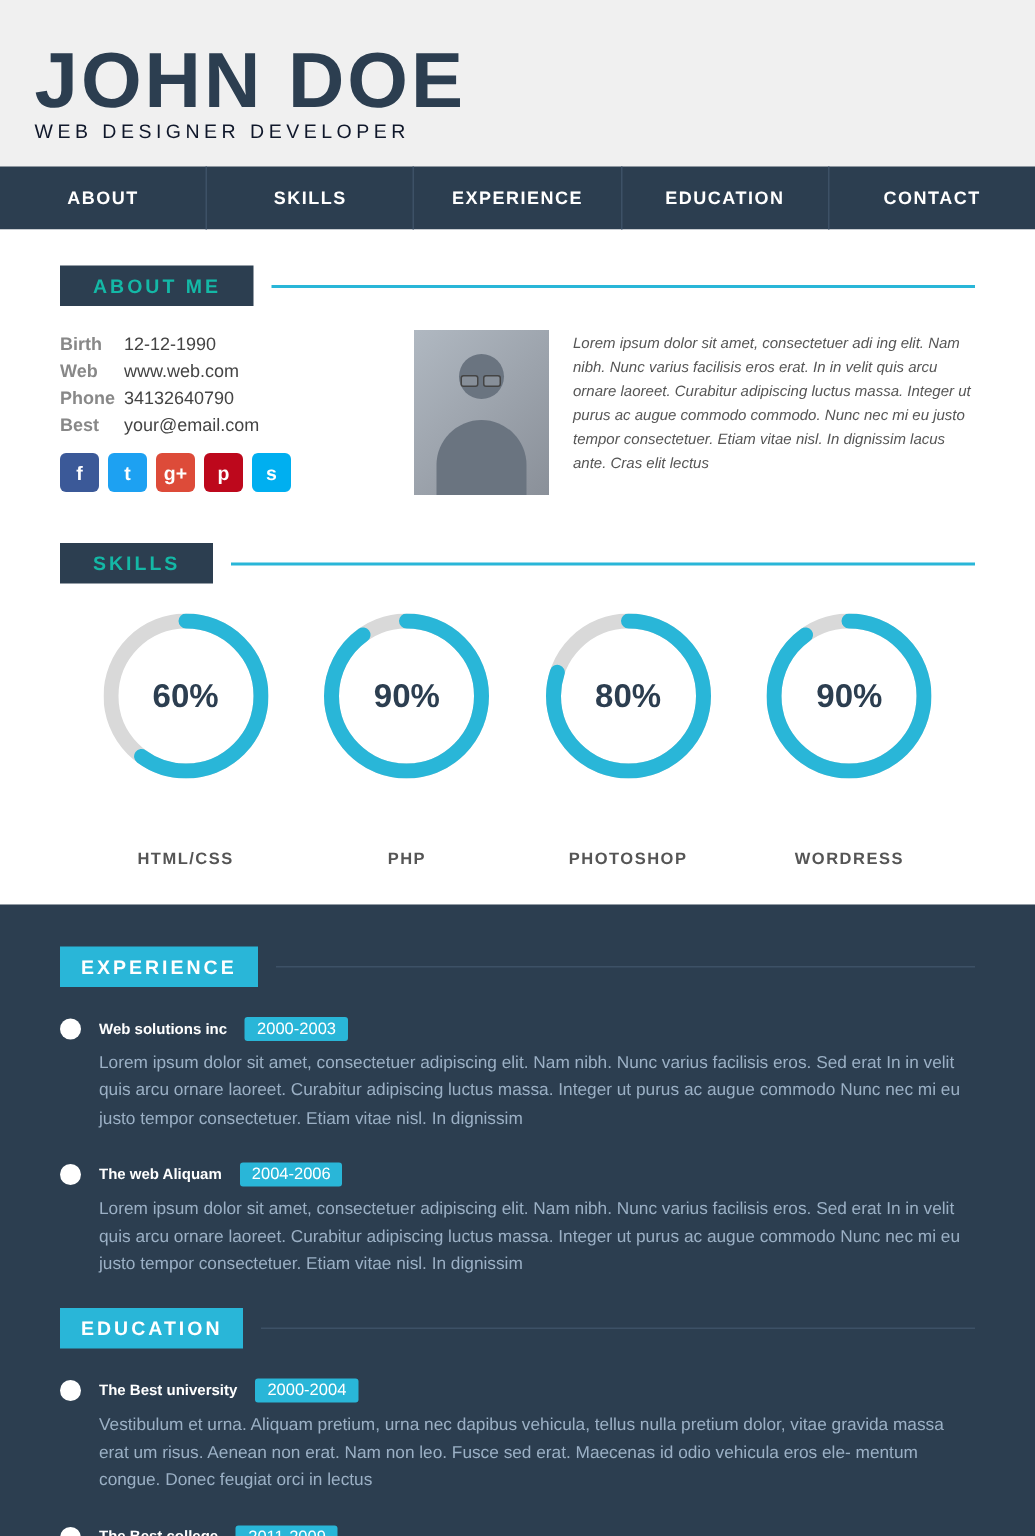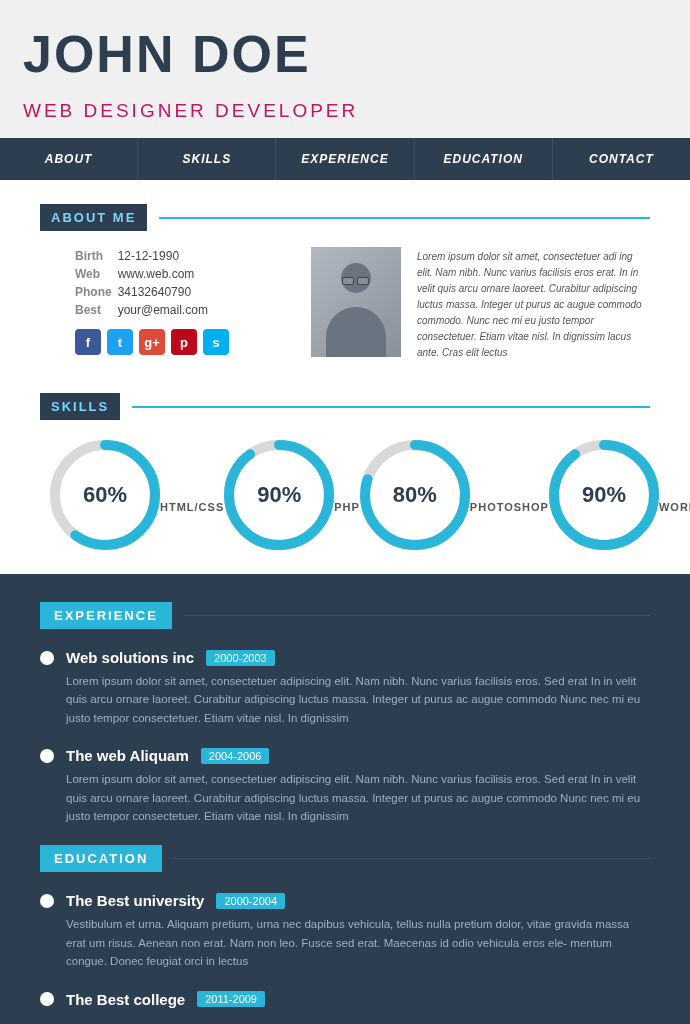--- a/index.html
+++ b/index.html
@@ -16,44 +16,43 @@
       padding: 28px 40px 0 23px;
     }
     .name {
       font-size: 52px;
       font-weight: 900;
       color: #2c3e50;
       letter-spacing: 2px;
       line-height: 1;
     }
     .title {
-      font-size: 19px;
-      color: #be185d;
+      font-size: 13px;
+      color: #0f172a;
       letter-spacing: 3px;
-      margin-top: 20px;
+      margin-top: 0;
       margin-bottom: 16px;
     }
 
     
     .nav {
       background: #2c3e50;
       display: flex;
       width: 100%;
     }
     .nav-item {
       flex: 1;
       text-align: center;
       padding: 14px 0;
       color: #fff;
       font-size: 12px;
       font-weight: bold;
       letter-spacing: 1px;
       cursor: pointer;
       border-right: 1px solid #3d5166;
-      font-style: italic;
     }
     .nav-item:last-child { border-right: none; }
 
     
     .main {
       background: #fff;
       padding: 0;
     }
 
     
@@ -61,37 +60,36 @@
       background: #fff;
       padding: 24px 40px 16px 40px;
     }
     .about-header-row {
       display: flex;
       align-items: center;
       margin-bottom: 16px;
     }
     .about-title-bar {
       background: #2c3e50;
-      color: #7dd3fc;
+      color: #14b8a6;
       font-size: 13px;
       font-weight: bold;
       letter-spacing: 2px;
-      padding: 6px 11px;
+      padding: 6px 22px;
     }
     .blue-line {
       flex: 1;
       height: 2px;
       background: #29b6d8;
       margin-left: 12px;
     }
 
     .about-content {
       display: flex;
       gap: 16px;
-      margin-left: 35px;
     }
     .about-left {
       width: 220px;
       flex-shrink: 0;
     }
     .about-info table {
       border-collapse: collapse;
       font-size: 12px;
       color: #444;
     }
@@ -204,22 +202,23 @@
     }
     .skills-charts {
       display: flex;
       justify-content: space-around;
       align-items: flex-start;
       padding: 0 10px;
     }
     .skill-chart {
       text-align: left;
       display: flex;
-      flex-direction: row;
-      align-items: center;
+      flex-direction: column;
+      align-items: center;
+      gap: 24px;
     }
     .donut-container {
       position: relative;
       width: 110px;
       height: 110px;
     }
     .donut-container svg {
       transform: rotate(-90deg);
     }
     .donut-label {
@@ -276,21 +275,21 @@
       margin-bottom: 6px;
     }
     .exp-dot {
       width: 14px;
       height: 14px;
       border-radius: 50%;
       background: #fff;
       flex-shrink: 0;
     }
     .exp-company {
-      font-size: 15px;
+      font-size: 10px;
       font-weight: bold;
       color: #fff;
     }
     .exp-years {
       background: #29b6d8;
       color: #fff;
       font-size: 11px;
       padding: 2px 8px;
       border-radius: 2px;
     }

